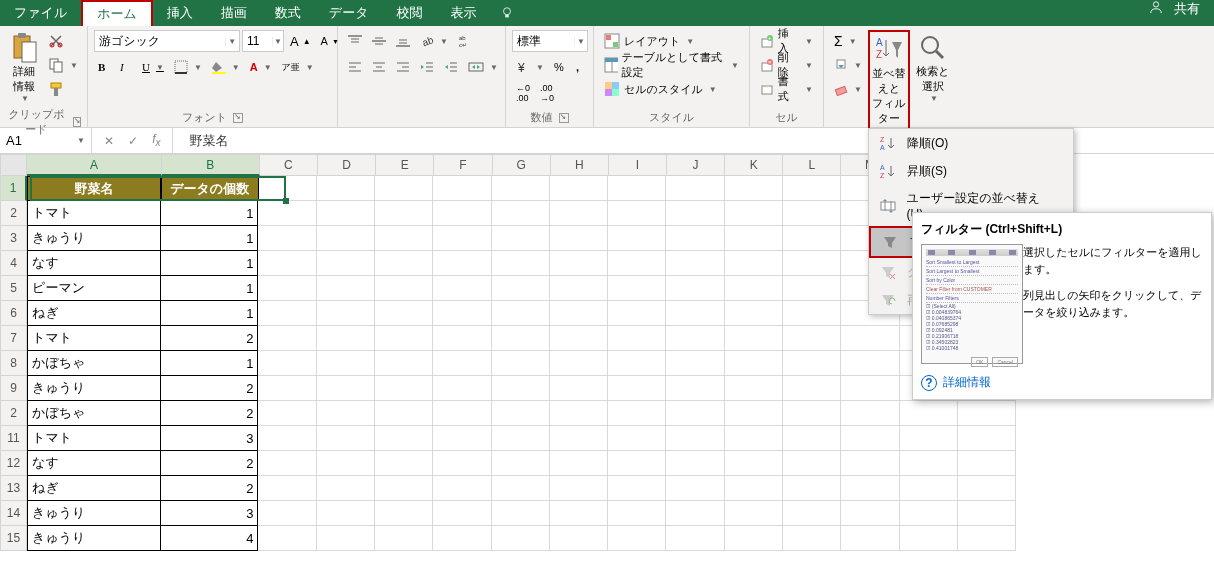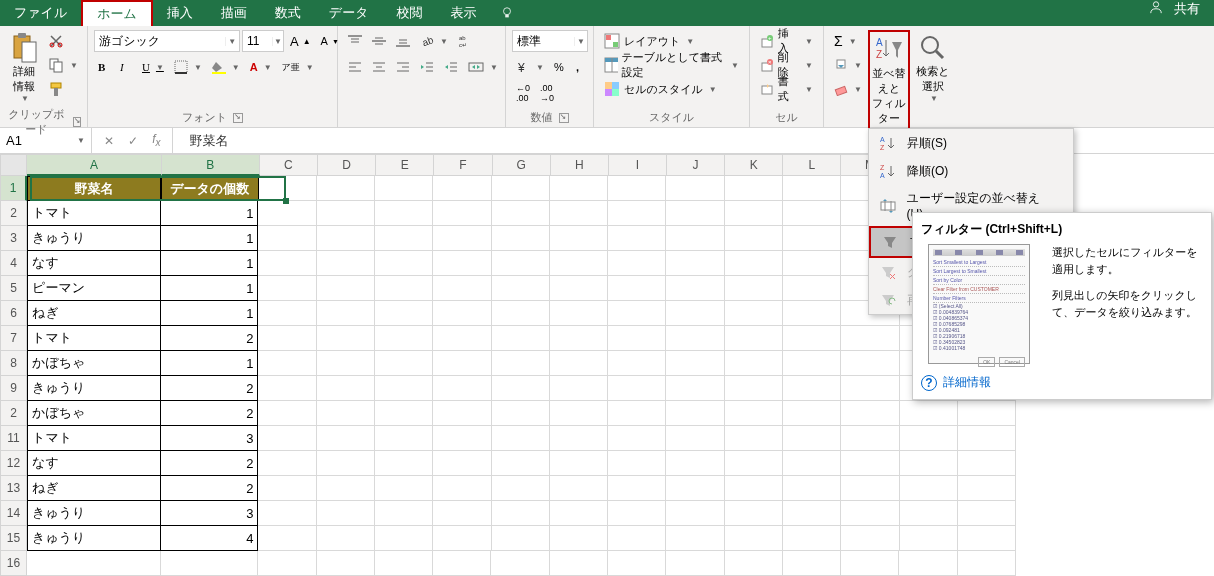--- a/index.html
+++ b/index.html
@@ -62,21 +62,21 @@
 
 .dropdown { position: absolute; top: 102px; left: 868px; width: 206px; background: #f3f2f1; border: 1px solid #ccc; box-shadow: 2px 2px 6px rgba(0,0,0,0.25); z-index: 50; }
 .menu-item { display: flex; align-items: center; gap: 10px; padding: 5px 10px; font-size: 12px; }
 .menu-item.hl { background: #c5c5c5; border: 2px solid #c00000; }
 .menu-item.dis { color: #aaa; }
 .menu-ico { width: 18px; height: 18px; display: flex; align-items: center; justify-content: center; font-size: 12px; }
 
 
 .tooltip { position: absolute; top: 212px; left: 912px; width: 300px; background: #fff; border: 1px solid #ccc; box-shadow: 2px 2px 8px rgba(0,0,0,0.3); z-index: 60; padding: 8px; font-size: 11px; }
 .tooltip-title { font-weight: bold; margin-bottom: 6px; font-size: 12px; }
-.tooltip-body { display: flex; gap: 22px; margin-left: 7px; }
+.tooltip-body { display: flex; gap: 0; }
 .tt-preview { width: 102px; height: 120px; border: 1px solid #999; background: #f9f9f9; position: relative; font-size: 5px; color: #777; padding: 4px; }
 .tt-prev-bar { height: 7px; background: linear-gradient(#e0e0e0,#ccc); margin-bottom: 2px; display: flex; align-items: center; justify-content: space-between; padding: 0 2px; }
 .tt-prev-bar span { width: 7px; height: 5px; background: #88a; }
 .tt-prev-line { border-bottom: 1px dotted #bbb; padding: 1px 0; color: #55a; }
 .tt-prev-line.r { color: #a55; }
 .tt-prev-chk { color: #558; }
 .tt-prev-btns { display: flex; gap: 4px; justify-content: flex-end; margin-top: 6px; }
 .tt-prev-btns div { border: 1px solid #aaa; padding: 1px 4px; font-size: 5px; }
 .tt-text { flex: 1; line-height: 1.5; }
 .tt-link { display: flex; align-items: center; gap: 6px; margin-top: 10px; color: #0066cc; font-size: 12px; }
@@ -429,36 +429,36 @@
 選択</span>
           <span class="drop">▼</span>
       </div>
     </div>
   </div>
 
   <div class="dropdown">
     <div class="menu-item">
         <span class="menu-ico">
           <svg width="16" height="16">
+            <text x="0" y="7" font-size="7" fill="#c44">Z</text>
+            <text x="0" y="15" font-size="7" fill="#36c">A</text>
+            <path d="M11 3 L11 13 L8 10 M11 13 L14 10" stroke="#666" fill="none"></path>
+          </svg>
+        </span>
+        <span>降順(O)</span>
+      </div>
+    <div class="menu-item">
+        <span class="menu-ico">
+          <svg width="16" height="16">
             <text x="0" y="7" font-size="7" fill="#36c">A</text>
             <text x="0" y="15" font-size="7" fill="#c44">Z</text>
             <path d="M11 3 L11 13 L8 10 M11 13 L14 10" stroke="#666" fill="none"></path>
           </svg>
         </span>
         <span>昇順(S)</span>
-      </div>
-    <div class="menu-item">
-        <span class="menu-ico">
-          <svg width="16" height="16">
-            <text x="0" y="7" font-size="7" fill="#c44">Z</text>
-            <text x="0" y="15" font-size="7" fill="#36c">A</text>
-            <path d="M11 3 L11 13 L8 10 M11 13 L14 10" stroke="#666" fill="none"></path>
-          </svg>
-        </span>
-        <span>降順(O)</span>
       </div>
     <div class="menu-item">
         <span class="menu-ico">
           <svg width="16" height="16">
             <rect x="1" y="4" width="14" height="8" fill="#fff" stroke="#888"></rect>
             <path d="M5 3 L5 13 M11 3 L11 13" stroke="#888"></path>
             <path d="M5 1 L3 3 L7 3 Z M11 15 L9 13 L13 13 Z" fill="#59b"></path>
           </svg>
         </span>
         <span>ユーザー設定の並べ替え(U)...</span>
@@ -774,38 +774,20 @@
         <div class="cell" style="width:64px"></div>
         <div class="cell" style="width:64px"></div>
         <div class="cell" style="width:64px"></div>
         <div class="cell" style="width:64px"></div>
         <div class="cell" style="width:64px"></div>
       </div>
       <div class="row">
         <div class="rh">15</div>
         <div class="cell data-a" style="width:148px">きゅうり</div>
         <div class="cell data-b num" style="width:108px">4</div>
-        <div class="cell" style="width:64px"></div>
-        <div class="cell" style="width:64px"></div>
-        <div class="cell" style="width:64px"></div>
-        <div class="cell" style="width:64px"></div>
-        <div class="cell" style="width:64px"></div>
-        <div class="cell" style="width:64px"></div>
-        <div class="cell" style="width:64px"></div>
-        <div class="cell" style="width:64px"></div>
-        <div class="cell" style="width:64px"></div>
-        <div class="cell" style="width:64px"></div>
-        <div class="cell" style="width:64px"></div>
-        <div class="cell" style="width:64px"></div>
-        <div class="cell" style="width:64px"></div>
-      </div>
-      <div class="row">
-        <div class="rh">16</div>
-        <div class="cell" style="width:148px"></div>
-        <div class="cell" style="width:108px"></div>
         <div class="cell" style="width:64px"></div>
         <div class="cell" style="width:64px"></div>
         <div class="cell" style="width:64px"></div>
         <div class="cell" style="width:64px"></div>
         <div class="cell" style="width:64px"></div>
         <div class="cell" style="width:64px"></div>
         <div class="cell" style="width:64px"></div>
         <div class="cell" style="width:64px"></div>
         <div class="cell" style="width:64px"></div>
         <div class="cell" style="width:64px"></div>

